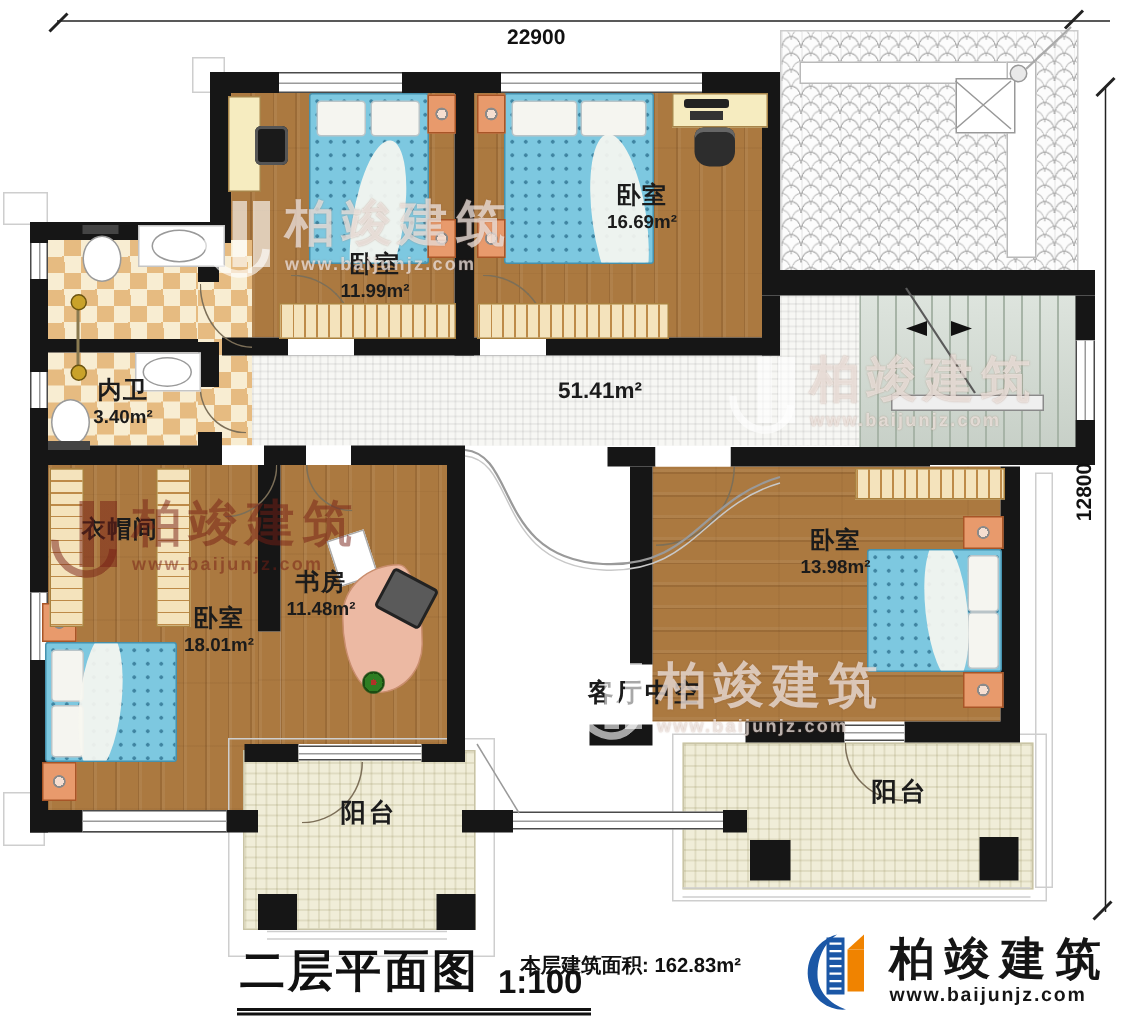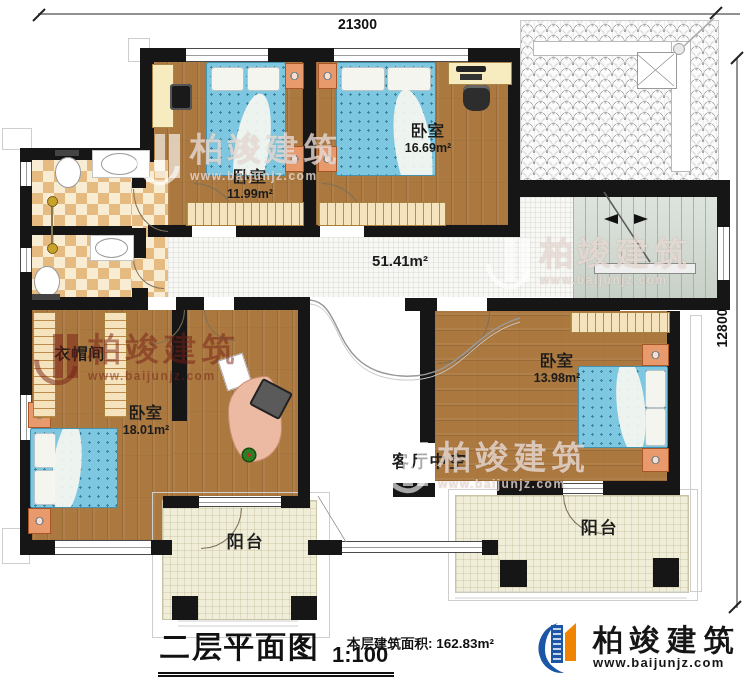--- a/index.html
+++ b/index.html
@@ -248,40 +248,48 @@
     <path d="M318 496 L346 542" stroke="#9a9a9a" stroke-width="1" fill="none"></path>
     <path d="M604 192 L650 262" stroke="#5a5a5a" stroke-width="1.5" fill="none"></path>
     <polygon points="618,214 604,219 618,224" fill="#111"></polygon>
     <polygon points="634,214 648,219 634,224" fill="#111"></polygon>
     <path d="M637 54 L674 86 M674 54 L637 86" stroke="#999" stroke-width="1" fill="none"></path>
     <path d="M684 46 L714 18" stroke="#aaa" stroke-width="1.5" fill="none"></path>
     <path d="M455 592 H687 M455 598 H687" stroke="#cecece" stroke-width="1" fill="none"></path>
     <path d="M178 621 H298 M178 626 H298" stroke="#cecece" stroke-width="1" fill="none"></path>
   </svg>
 
-  <div class="dim-label" style="left:338px;top:16px;">21300</div>
+  <div class="dim-label" style="left:338px;top:16px;">22900</div>
   <div class="dim-label" style="left:692px;top:320px;width:60px;text-align:center;transform:rotate(-90deg);">12800</div>
 
+  <div class="room-label" style="left:49px;top:252px;width:66px;">
+    <div class="room-name">内卫</div>
+    <div class="room-area">3.40m²</div>
+  </div>
   <div class="room-label" style="left:205px;top:168px;width:90px;">
     <div class="room-name">卧室</div>
     <div class="room-area">11.99m²</div>
   </div>
   <div class="room-label" style="left:383px;top:122px;width:90px;">
     <div class="room-name">卧室</div>
     <div class="room-area">16.69m²</div>
   </div>
   <div class="room-label" style="left:350px;top:252px;width:100px;">
     <div class="room-area" style="font-size:15px;">51.41m²</div>
   </div>
   <div class="room-label" style="left:45px;top:345px;width:70px;">
     <div class="room-name">衣帽间</div>
   </div>
   <div class="room-label" style="left:101px;top:404px;width:90px;">
     <div class="room-name">卧室</div>
     <div class="room-area">18.01m²</div>
+  </div>
+  <div class="room-label" style="left:169px;top:380px;width:90px;">
+    <div class="room-name">书房</div>
+    <div class="room-area">11.48m²</div>
   </div>
   <div class="room-label" style="left:512px;top:352px;width:90px;">
     <div class="room-name">卧室</div>
     <div class="room-area">13.98m²</div>
   </div>
   <div class="room-label big-label" style="left:375px;top:452px;width:110px;">客厅中空</div>
   <div class="room-label big-label" style="left:211px;top:532px;width:70px;">阳台</div>
   <div class="room-label big-label" style="left:565px;top:518px;width:70px;">阳台</div>
 
   <div class="wm wm-light" style="left:142px;top:132px;">

